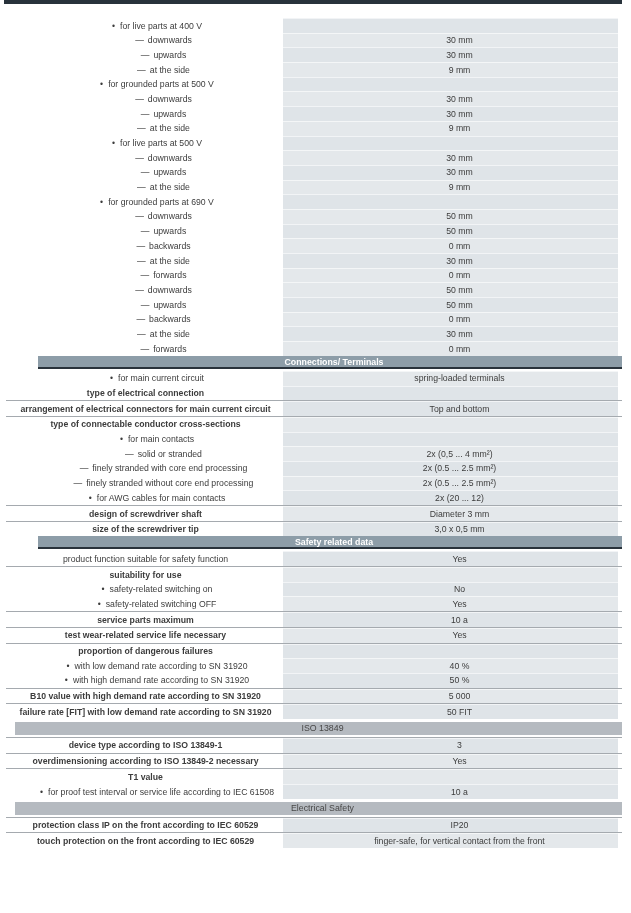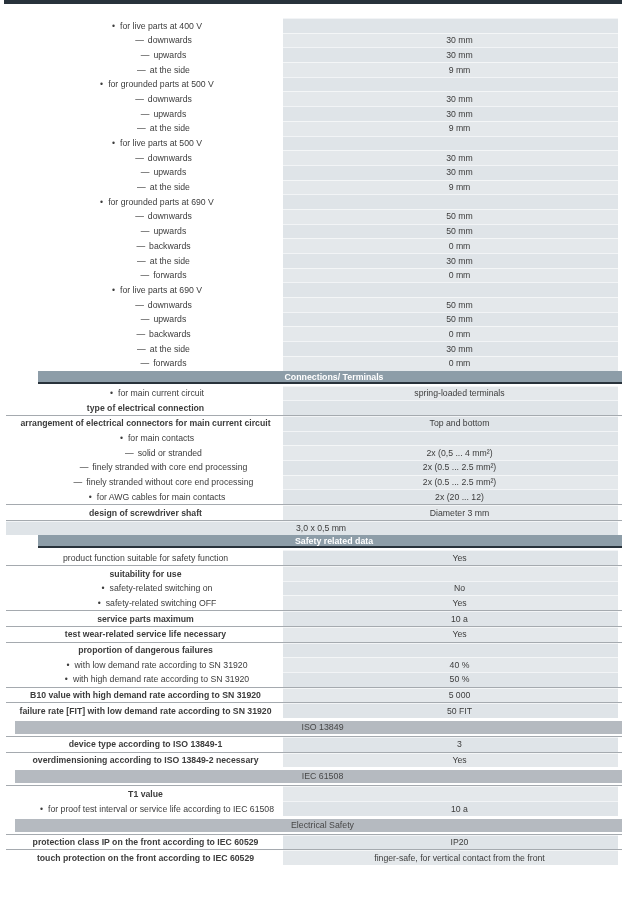--- a/index.html
+++ b/index.html
@@ -112,24 +112,20 @@
         <div class="cell value">0 mm</div>
       </div>
       <div class="row lvl2 even">
         <div class="cell label"><span class="marker">—</span><span>at the side</span></div>
         <div class="cell value">30 mm</div>
       </div>
       <div class="row lvl2 odd">
         <div class="cell label"><span class="marker">—</span><span>forwards</span></div>
         <div class="cell value">0 mm</div>
       </div>
-      <div class="row lvl1 even">
-        <div class="cell label"><span class="marker">•</span><span>for live parts at 690 V</span></div>
-        <div class="cell value"></div>
-      </div>
       <div class="row lvl2 odd">
         <div class="cell label"><span class="marker">—</span><span>downwards</span></div>
         <div class="cell value">50 mm</div>
       </div>
       <div class="row lvl2 even">
         <div class="cell label"><span class="marker">—</span><span>upwards</span></div>
         <div class="cell value">50 mm</div>
       </div>
       <div class="row lvl2 odd">
         <div class="cell label"><span class="marker">—</span><span>backwards</span></div>
@@ -149,20 +145,24 @@
         <div class="cell value">spring-loaded terminals</div>
       </div>
       <div class="row lvl0 bold even">
         <div class="cell label"><span>type of electrical connection</span></div>
         <div class="cell value"></div>
       </div>
       <div class="row lvl0 bold rule even">
         <div class="cell label"><span>arrangement of electrical connectors for main current circuit</span></div>
         <div class="cell value">Top and bottom</div>
       </div>
+      <div class="row lvl0 bold rule odd">
+        <div class="cell label"><span>type of connectable conductor cross-sections</span></div>
+        <div class="cell value"></div>
+      </div>
       <div class="row lvl1 even">
         <div class="cell label"><span class="marker">•</span><span>for main contacts</span></div>
         <div class="cell value"></div>
       </div>
       <div class="row lvl2 odd">
         <div class="cell label"><span class="marker">—</span><span>solid or stranded</span></div>
         <div class="cell value">2x (0,5 ... 4 mm²)</div>
       </div>
       <div class="row lvl2 even">
         <div class="cell label"><span class="marker">—</span><span>finely stranded with core end processing</span></div>
@@ -174,20 +174,21 @@
       </div>
       <div class="row lvl1 even">
         <div class="cell label"><span class="marker">•</span><span>for AWG cables for main contacts</span></div>
         <div class="cell value">2x (20 ... 12)</div>
       </div>
       <div class="row lvl0 bold rule odd">
         <div class="cell label"><span>design of screwdriver shaft</span></div>
         <div class="cell value">Diameter 3 mm</div>
       </div>
       <div class="row lvl0 bold rule even">
+        <div class="cell label"><span>size of the screwdriver tip</span></div>
         <div class="cell value">3,0 x 0,5 mm</div>
       </div>
       <div class="sec-header primary">Safety related data</div>
       <div class="row lvl0 even">
         <div class="cell label"><span>product function suitable for safety function</span></div>
         <div class="cell value">Yes</div>
       </div>
       <div class="row lvl0 bold rule odd">
         <div class="cell label"><span>suitability for use</span></div>
         <div class="cell value"></div>
@@ -230,21 +231,20 @@
       </div>
       <div class="sec-header secondary">ISO 13849</div>
       <div class="row lvl0 bold rule even">
         <div class="cell label"><span>device type according to ISO 13849-1</span></div>
         <div class="cell value">3</div>
       </div>
       <div class="row lvl0 bold rule odd">
         <div class="cell label"><span>overdimensioning according to ISO 13849-2 necessary</span></div>
         <div class="cell value">Yes</div>
       </div>
-      <div class="sec-header secondary">IEC 61508</div>
       <div class="row lvl0 bold rule odd">
         <div class="cell label"><span>T1 value</span></div>
         <div class="cell value"></div>
       </div>
       <div class="row lvl1 even">
         <div class="cell label"><span class="marker">•</span><span>for proof test interval or service life according to IEC 61508</span></div>
         <div class="cell value">10 a</div>
       </div>
       <div class="sec-header secondary">Electrical Safety</div>
       <div class="row lvl0 bold rule even">

